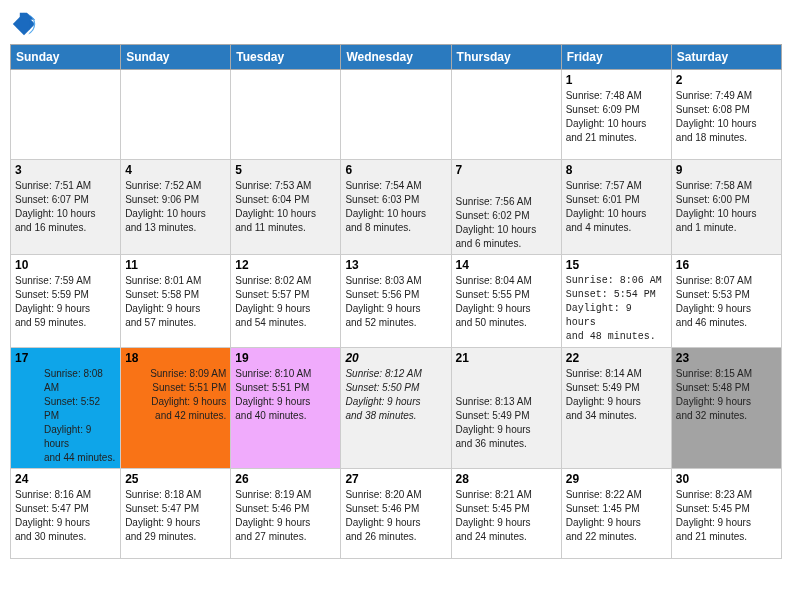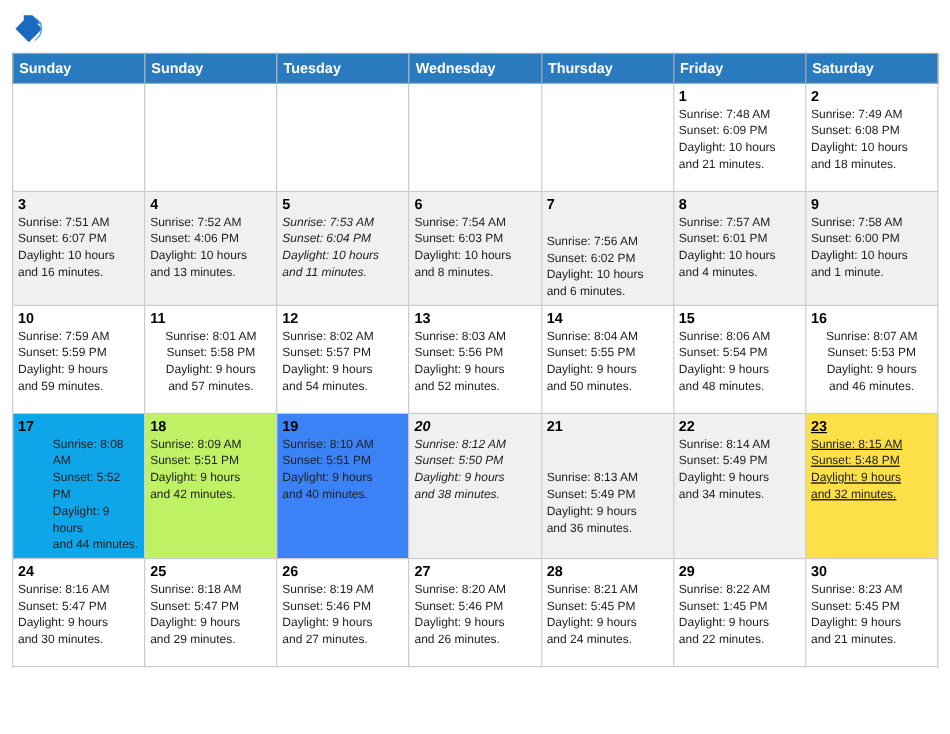--- a/index.html
+++ b/index.html
@@ -145,27 +145,27 @@
         <td style="background: rgb(240, 240, 240);">
           <div class="day-number">3</div>
           <div class="day-info" style="white-space: pre-line;">Sunrise: 7:51 AM
 Sunset: 6:07 PM
 Daylight: 10 hours
 and 16 minutes.</div>
         </td>
         <td style="background: rgb(240, 240, 240);">
           <div class="day-number">4</div>
           <div class="day-info" style="white-space: pre-line;">Sunrise: 7:52 AM
-Sunset: 4:06 PM
+Sunset: 9:06 PM
 Daylight: 10 hours
 and 13 minutes.</div>
         </td>
         <td style="background: rgb(240, 240, 240);">
           <div class="day-number">5</div>
-          <div class="day-info" style="white-space: pre-line; font-style: italic;">Sunrise: 7:53 AM
+          <div class="day-info" style="white-space: pre-line;">Sunrise: 7:53 AM
 Sunset: 6:04 PM
 Daylight: 10 hours
 and 11 minutes.</div>
         </td>
         <td style="background: rgb(240, 240, 240);">
           <div class="day-number">6</div>
           <div class="day-info" style="white-space: pre-line;">Sunrise: 7:54 AM
 Sunset: 6:03 PM
 Daylight: 10 hours
 and 8 minutes.</div>
@@ -195,21 +195,21 @@
       <tr>
         <td>
           <div class="day-number">10</div>
           <div class="day-info" style="white-space: pre-line;">Sunrise: 7:59 AM
 Sunset: 5:59 PM
 Daylight: 9 hours
 and 59 minutes.</div>
         </td>
         <td>
           <div class="day-number">11</div>
-          <div class="day-info" style="white-space: pre-line; text-align: center;">Sunrise: 8:01 AM
+          <div class="day-info" style="white-space: pre-line;">Sunrise: 8:01 AM
 Sunset: 5:58 PM
 Daylight: 9 hours
 and 57 minutes.</div>
         </td>
         <td>
           <div class="day-number">12</div>
           <div class="day-info" style="white-space: pre-line;">Sunrise: 8:02 AM
 Sunset: 5:57 PM
 Daylight: 9 hours
 and 54 minutes.</div>
@@ -223,49 +223,49 @@
         </td>
         <td>
           <div class="day-number">14</div>
           <div class="day-info" style="white-space: pre-line;">Sunrise: 8:04 AM
 Sunset: 5:55 PM
 Daylight: 9 hours
 and 50 minutes.</div>
         </td>
         <td>
           <div class="day-number">15</div>
-          <div class="day-info" style="white-space: pre-line;">Sunrise: 8:06 AM
+          <div class="day-info" style="white-space: pre-line; font-family: Liberation Mono, monospace;">Sunrise: 8:06 AM
 Sunset: 5:54 PM
 Daylight: 9 hours
 and 48 minutes.</div>
         </td>
         <td>
           <div class="day-number">16</div>
-          <div class="day-info" style="white-space: pre-line; text-align: center;">Sunrise: 8:07 AM
+          <div class="day-info" style="white-space: pre-line;">Sunrise: 8:07 AM
 Sunset: 5:53 PM
 Daylight: 9 hours
 and 46 minutes.</div>
         </td>
       </tr>
       <tr>
         <td style="background: #0ea5e9;">
           <div class="day-number">17</div>
           <div class="day-info" style="white-space: pre-line; margin-left: 29px;">Sunrise: 8:08 AM
 Sunset: 5:52 PM
 Daylight: 9 hours
 and 44 minutes.</div>
         </td>
-        <td style="background: #bef264; margin-left: 28px;">
+        <td style="background: #f97316; margin-left: 28px;">
           <div class="day-number">18</div>
-          <div class="day-info" style="white-space: pre-line;">Sunrise: 8:09 AM
+          <div class="day-info" style="white-space: pre-line; text-align: right;">Sunrise: 8:09 AM
 Sunset: 5:51 PM
 Daylight: 9 hours
 and 42 minutes.</div>
         </td>
-        <td style="background: #3b82f6;">
+        <td style="background: #f0abfc;">
           <div class="day-number">19</div>
           <div class="day-info" style="white-space: pre-line;">Sunrise: 8:10 AM
 Sunset: 5:51 PM
 Daylight: 9 hours
 and 40 minutes.</div>
         </td>
         <td style="background: rgb(240, 240, 240); font-style: italic;">
           <div class="day-number">20</div>
           <div class="day-info" style="white-space: pre-line;">Sunrise: 8:12 AM
 Sunset: 5:50 PM
@@ -279,21 +279,21 @@
 Daylight: 9 hours
 and 36 minutes.</div>
         </td>
         <td style="background: rgb(240, 240, 240);">
           <div class="day-number">22</div>
           <div class="day-info" style="white-space: pre-line;">Sunrise: 8:14 AM
 Sunset: 5:49 PM
 Daylight: 9 hours
 and 34 minutes.</div>
         </td>
-        <td style="background: #fde047; text-decoration: underline;">
+        <td style="background: #a3a3a3;">
           <div class="day-number">23</div>
           <div class="day-info" style="white-space: pre-line;">Sunrise: 8:15 AM
 Sunset: 5:48 PM
 Daylight: 9 hours
 and 32 minutes.</div>
         </td>
       </tr>
       <tr>
         <td>
           <div class="day-number">24</div>

